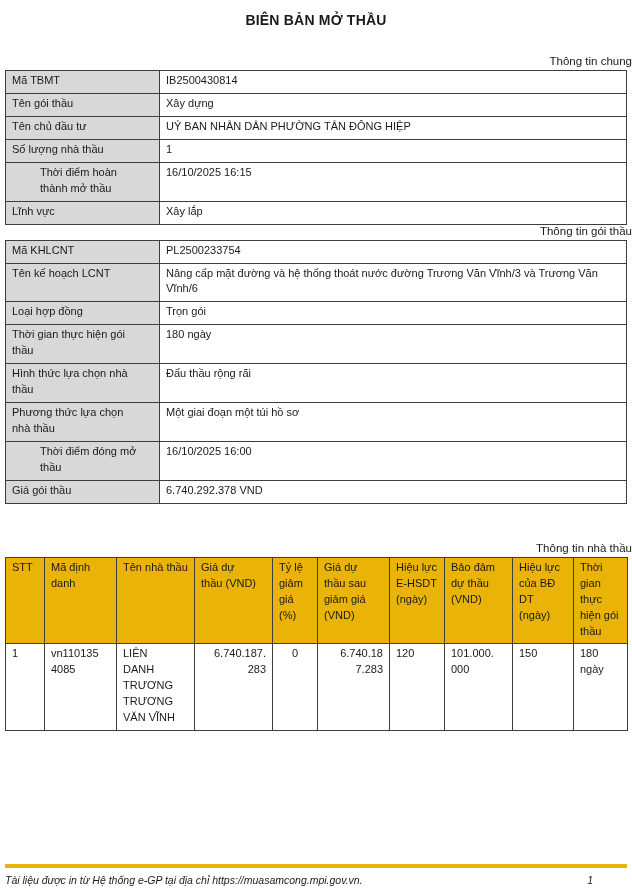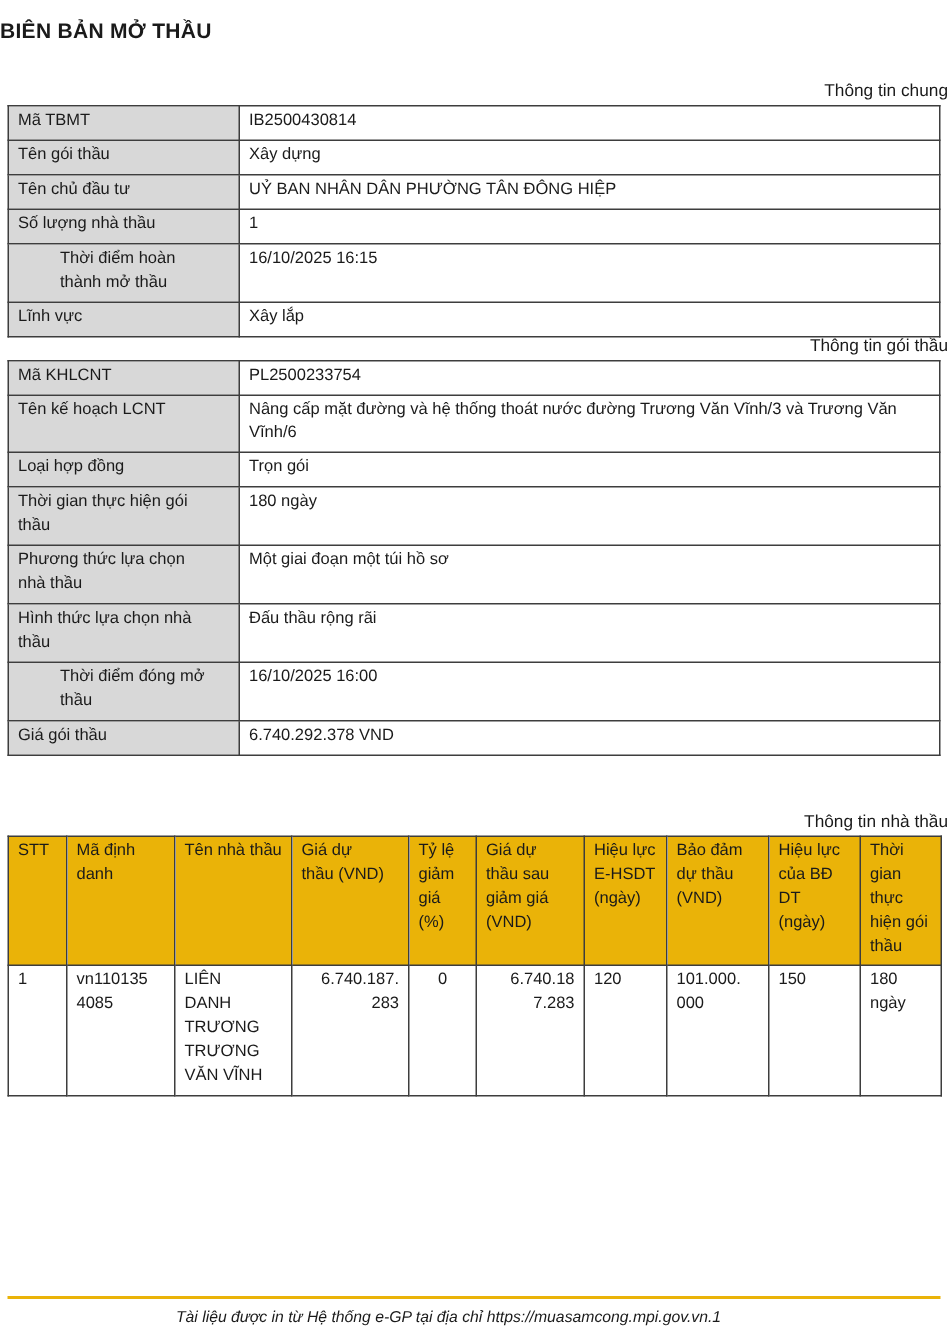--- a/index.html
+++ b/index.html
@@ -6,21 +6,21 @@
   .page {
     position:relative;
     width:632px; height:892px;
     background:#ffffff;
     font-family:"Liberation Sans", sans-serif;
     color:#1a1a1a;
     overflow:hidden;
   }
   .doc-title {
     margin:12px 0 0 0;
-    text-align:left;
+    text-align:center;
     font-size:14px;
     font-weight:bold;
     letter-spacing:0.2px;
   }
   .section-heading {
     margin:0 0 3px 5px;
     font-size:11.5px;
     font-weight:normal;
     text-align:right;
   }
@@ -55,26 +55,26 @@
   .ta-center { text-align:center; }
   .w-id { max-width:50px; }
   .w-name { max-width:55px; }
   .w-bid { max-width:54px; }
   .w-bid2 { max-width:46px; }
   .w-guar { max-width:46px; }
   .doc-footer {
     position:absolute;
     top:864px; left:5px;
     width:622px;
-    border-top:2px solid #eab308;
+    border-top:4px solid #eab308;
     padding-top:6px;
     font-size:10.5px;
     font-style:italic;
     display:flex;
-    justify-content:center;
+    justify-content:space-between;
   }
   .doc-footer .page-num { padding-right:34px; }
 </style>
 </head>
 <body>
 
 <div class="page">
 
   <h1 class="doc-title">BIÊN BẢN MỞ THẦU</h1>
 
@@ -129,26 +129,26 @@
     </tr>
     <tr>
       <td class="kv-label"><span>Loại hợp đồng</span></td>
       <td class="kv-value"><span>Trọn gói</span></td>
     </tr>
     <tr>
       <td class="kv-label"><span>Thời gian thực hiện gói thầu</span></td>
       <td class="kv-value"><span>180 ngày</span></td>
     </tr>
     <tr>
+      <td class="kv-label"><span>Hình thức lựa chọn nhà thầu</span></td>
+      <td class="kv-value"><span>Đấu thầu rộng rãi</span></td>
+    </tr>
+    <tr>
       <td class="kv-label"><span>Phương thức lựa chọn nhà thầu</span></td>
       <td class="kv-value"><span>Một giai đoạn một túi hồ sơ</span></td>
-    </tr>
-    <tr>
-      <td class="kv-label"><span>Hình thức lựa chọn nhà thầu</span></td>
-      <td class="kv-value"><span>Đấu thầu rộng rãi</span></td>
     </tr>
     <tr>
       <td class="kv-label"><span class="label-narrow">Thời điểm đóng mở thầu</span></td>
       <td class="kv-value"><span>16/10/2025 16:00</span></td>
     </tr>
     <tr>
       <td class="kv-label"><span>Giá gói thầu</span></td>
       <td class="kv-value"><span>6.740.292.378 VND</span></td>
     </tr>
   </tbody>

